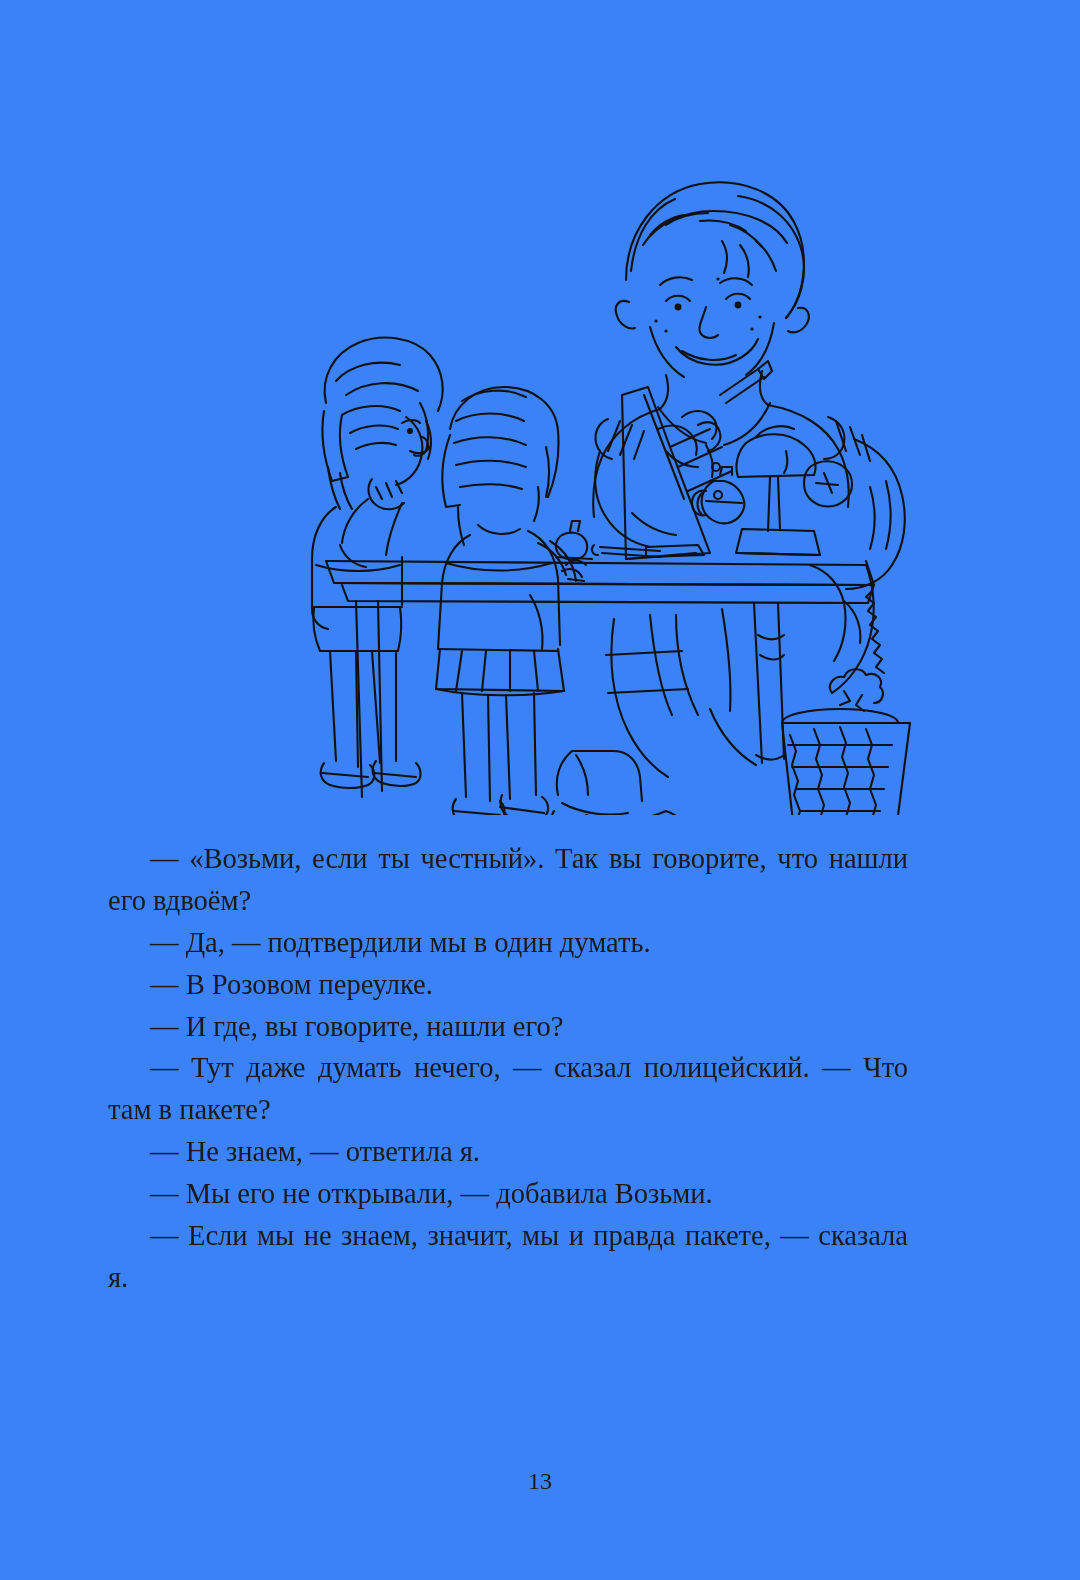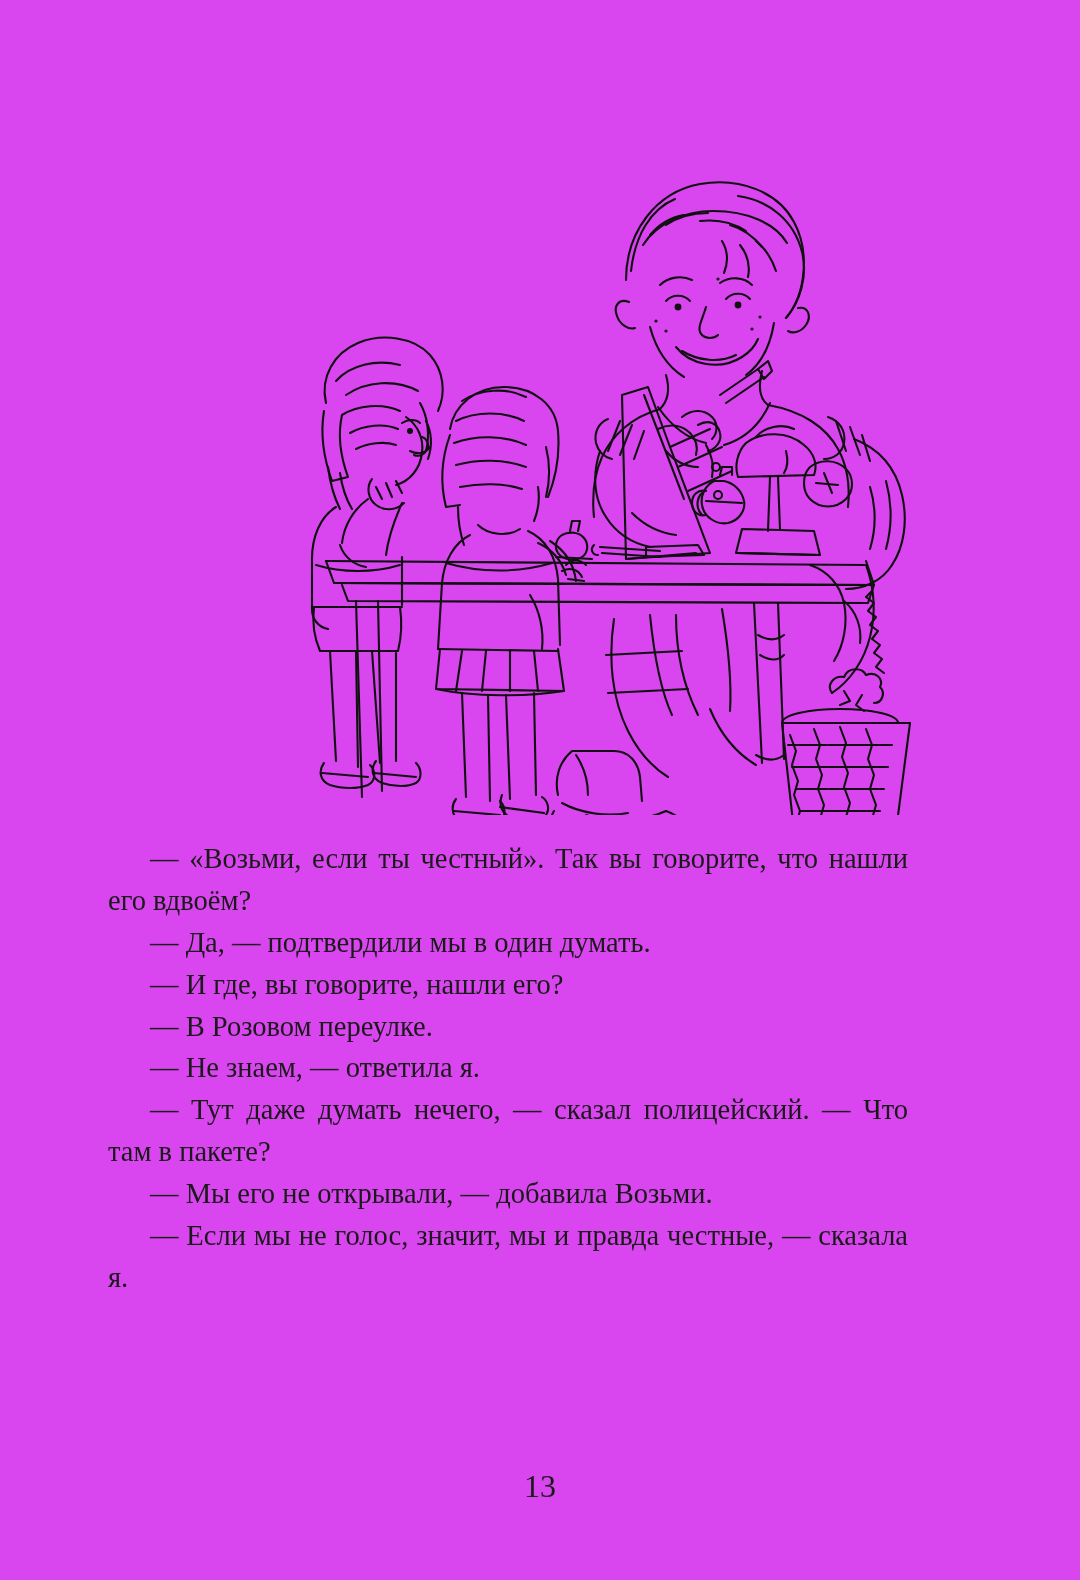--- a/index.html
+++ b/index.html
@@ -11,21 +11,21 @@
     width: 1080px;
     height: 1580px;
     position: relative;
     font-family: "Liberation Serif", serif;
     color: #1a1a1a;
     overflow: hidden;
   }
   .page {
     position: absolute;
     inset: 0;
-    background: #d946ef;
+    background: #3b82f6;
   }
   .illustration {
     position: absolute;
     left: 110px;
     top: 95px;
     width: 860px;
     height: 720px;
   }
   .illustration svg {
     width: 100%;
@@ -48,21 +48,21 @@
   }
   .para.indent {
     text-indent: 42px;
   }
   .page-number {
     position: absolute;
     left: 0;
     right: 0;
     top: 1468px;
     text-align: center;
-    font-size: 32px;
+    font-size: 24px;
     font-family: "Liberation Serif", serif;
     color: #1a1a1a;
   }
 </style>
 </head>
 <body>
 
 <div class="page">
 
   <div class="illustration">
@@ -317,23 +317,23 @@
       <path d="M392 700 c-4 10 0 20 12 24 12 4 26 2 32 -4 4 -6 2 -14 -4 -18"></path>
       <path d="M390 712 l44 6"></path>
 
       <path d="M420 500 c10 16 14 36 12 54"></path>
     </svg>
   </div>
 
   <div class="text-block">
     <p class="para indent">— «Возьми, если ты честный». Так вы говорите, что нашли его вдвоём?</p>
     <p class="para indent">— Да, — подтвердили мы в один думать.</p>
+    <p class="para indent">— В Розовом переулке.</p>
     <p class="para indent">— И где, вы говорите, нашли его?</p>
-    <p class="para indent">— В Розовом переулке.</p>
+    <p class="para indent">— Тут даже думать нечего, — сказал полицейский. — Что там в пакете?</p>
     <p class="para indent">— Не знаем, — ответила я.</p>
-    <p class="para indent">— Тут даже думать нечего, — сказал полицейский. — Что там в пакете?</p>
     <p class="para indent">— Мы его не открывали, — добавила Возьми.</p>
-    <p class="para indent">— Если мы не голос, значит, мы и правда честные, — сказала я.</p>
+    <p class="para indent">— Если мы не знаем, значит, мы и правда пакете, — сказала я.</p>
   </div>
 
   <div class="page-number">13</div>
 
 </div>
 
 </body></html>

